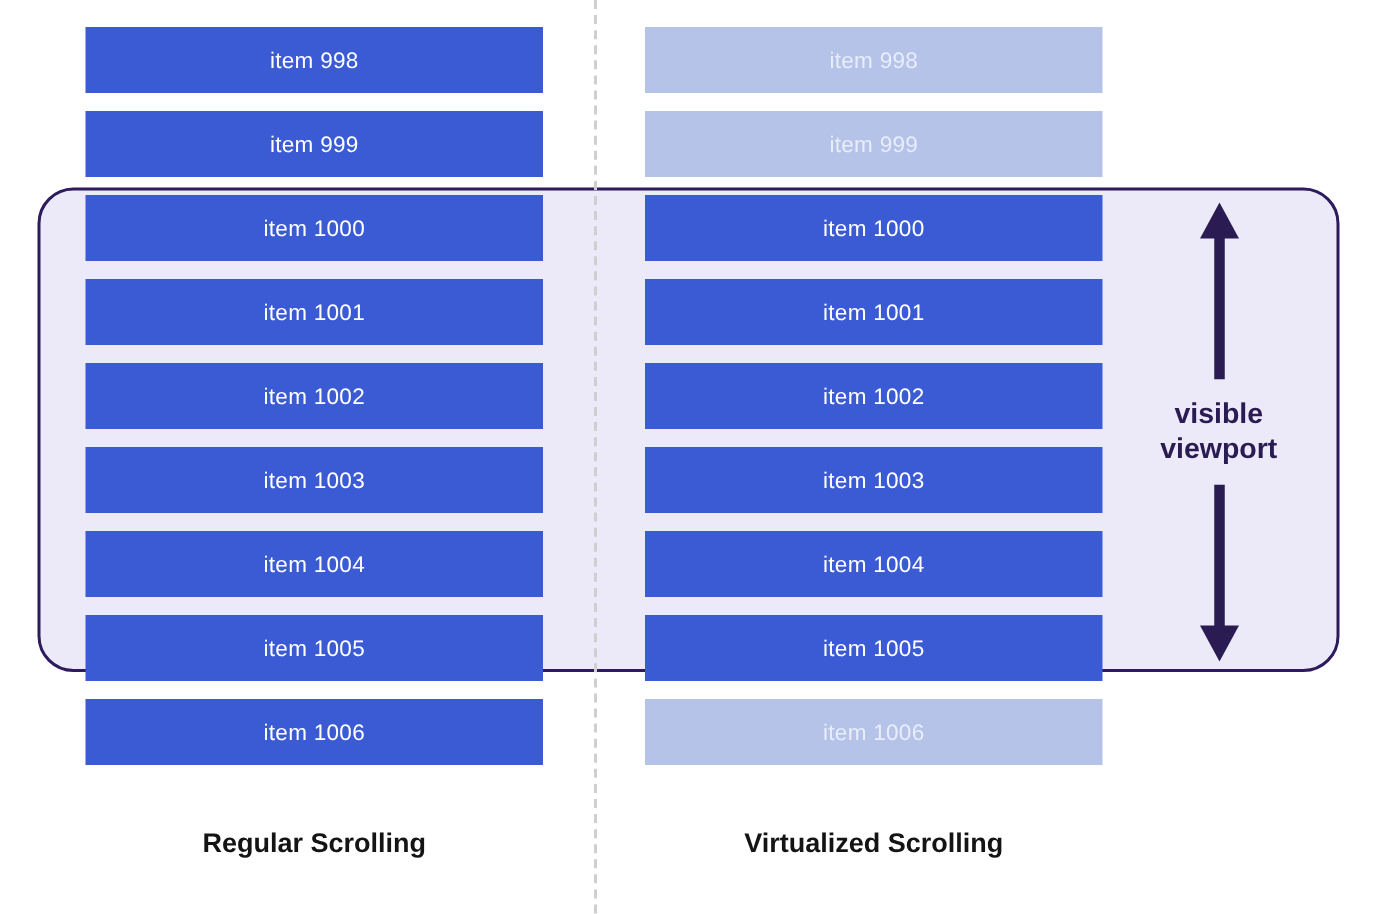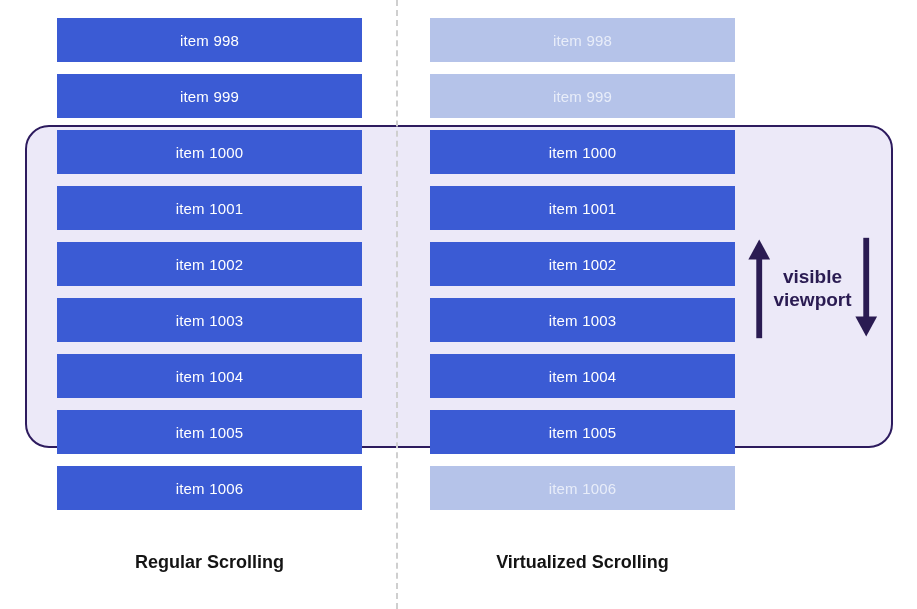--- a/index.html
+++ b/index.html
@@ -48,21 +48,21 @@
   .bar.faded{
     background:#b5c3e9;
     color:#e8edf9;
   }
 
   
   .vp-annotation{
     position:absolute;
     left:745px;top:133px;width:135px;height:310px;
     z-index:4;
-    display:flex;flex-direction:row;align-items:center;
+    display:flex;flex-direction:column;align-items:center;
     justify-content:space-between;
   }
   .vp-arrow{width:34px;}
   .vp-label{
     color:#2a1b52;
     font-weight:bold;
     font-size:19px;
     line-height:1.22;
     text-align:center;
     white-space:pre-line;

